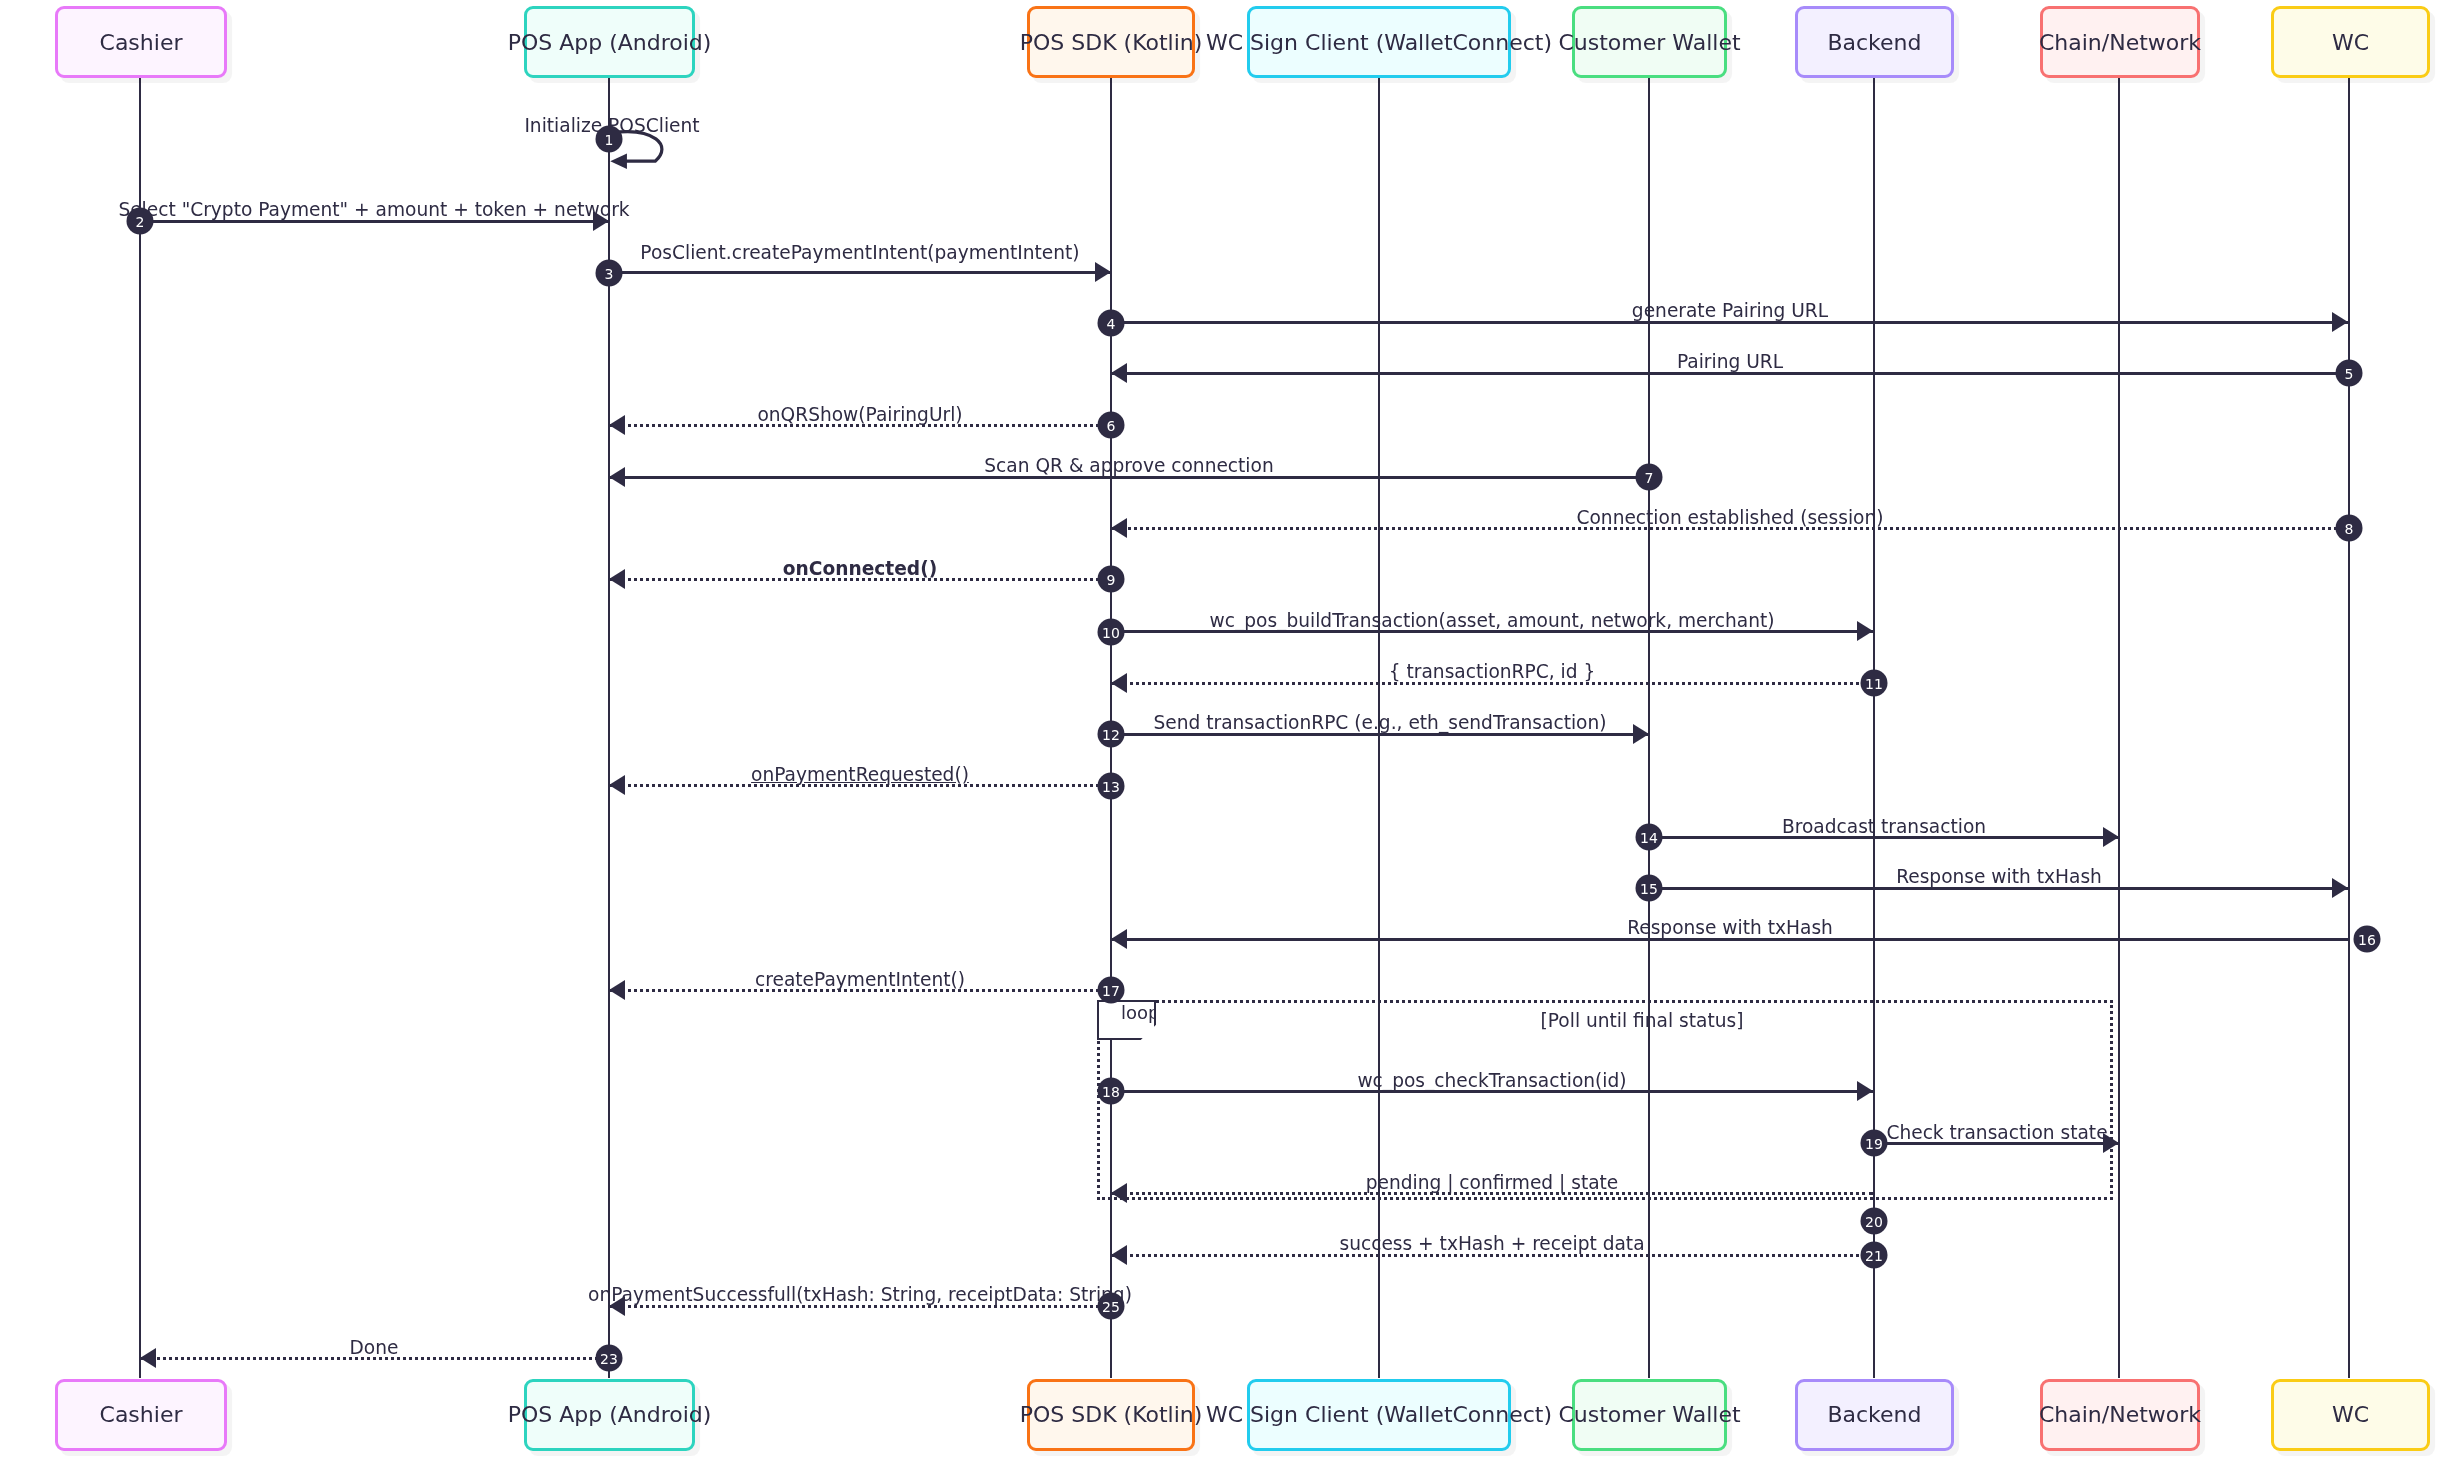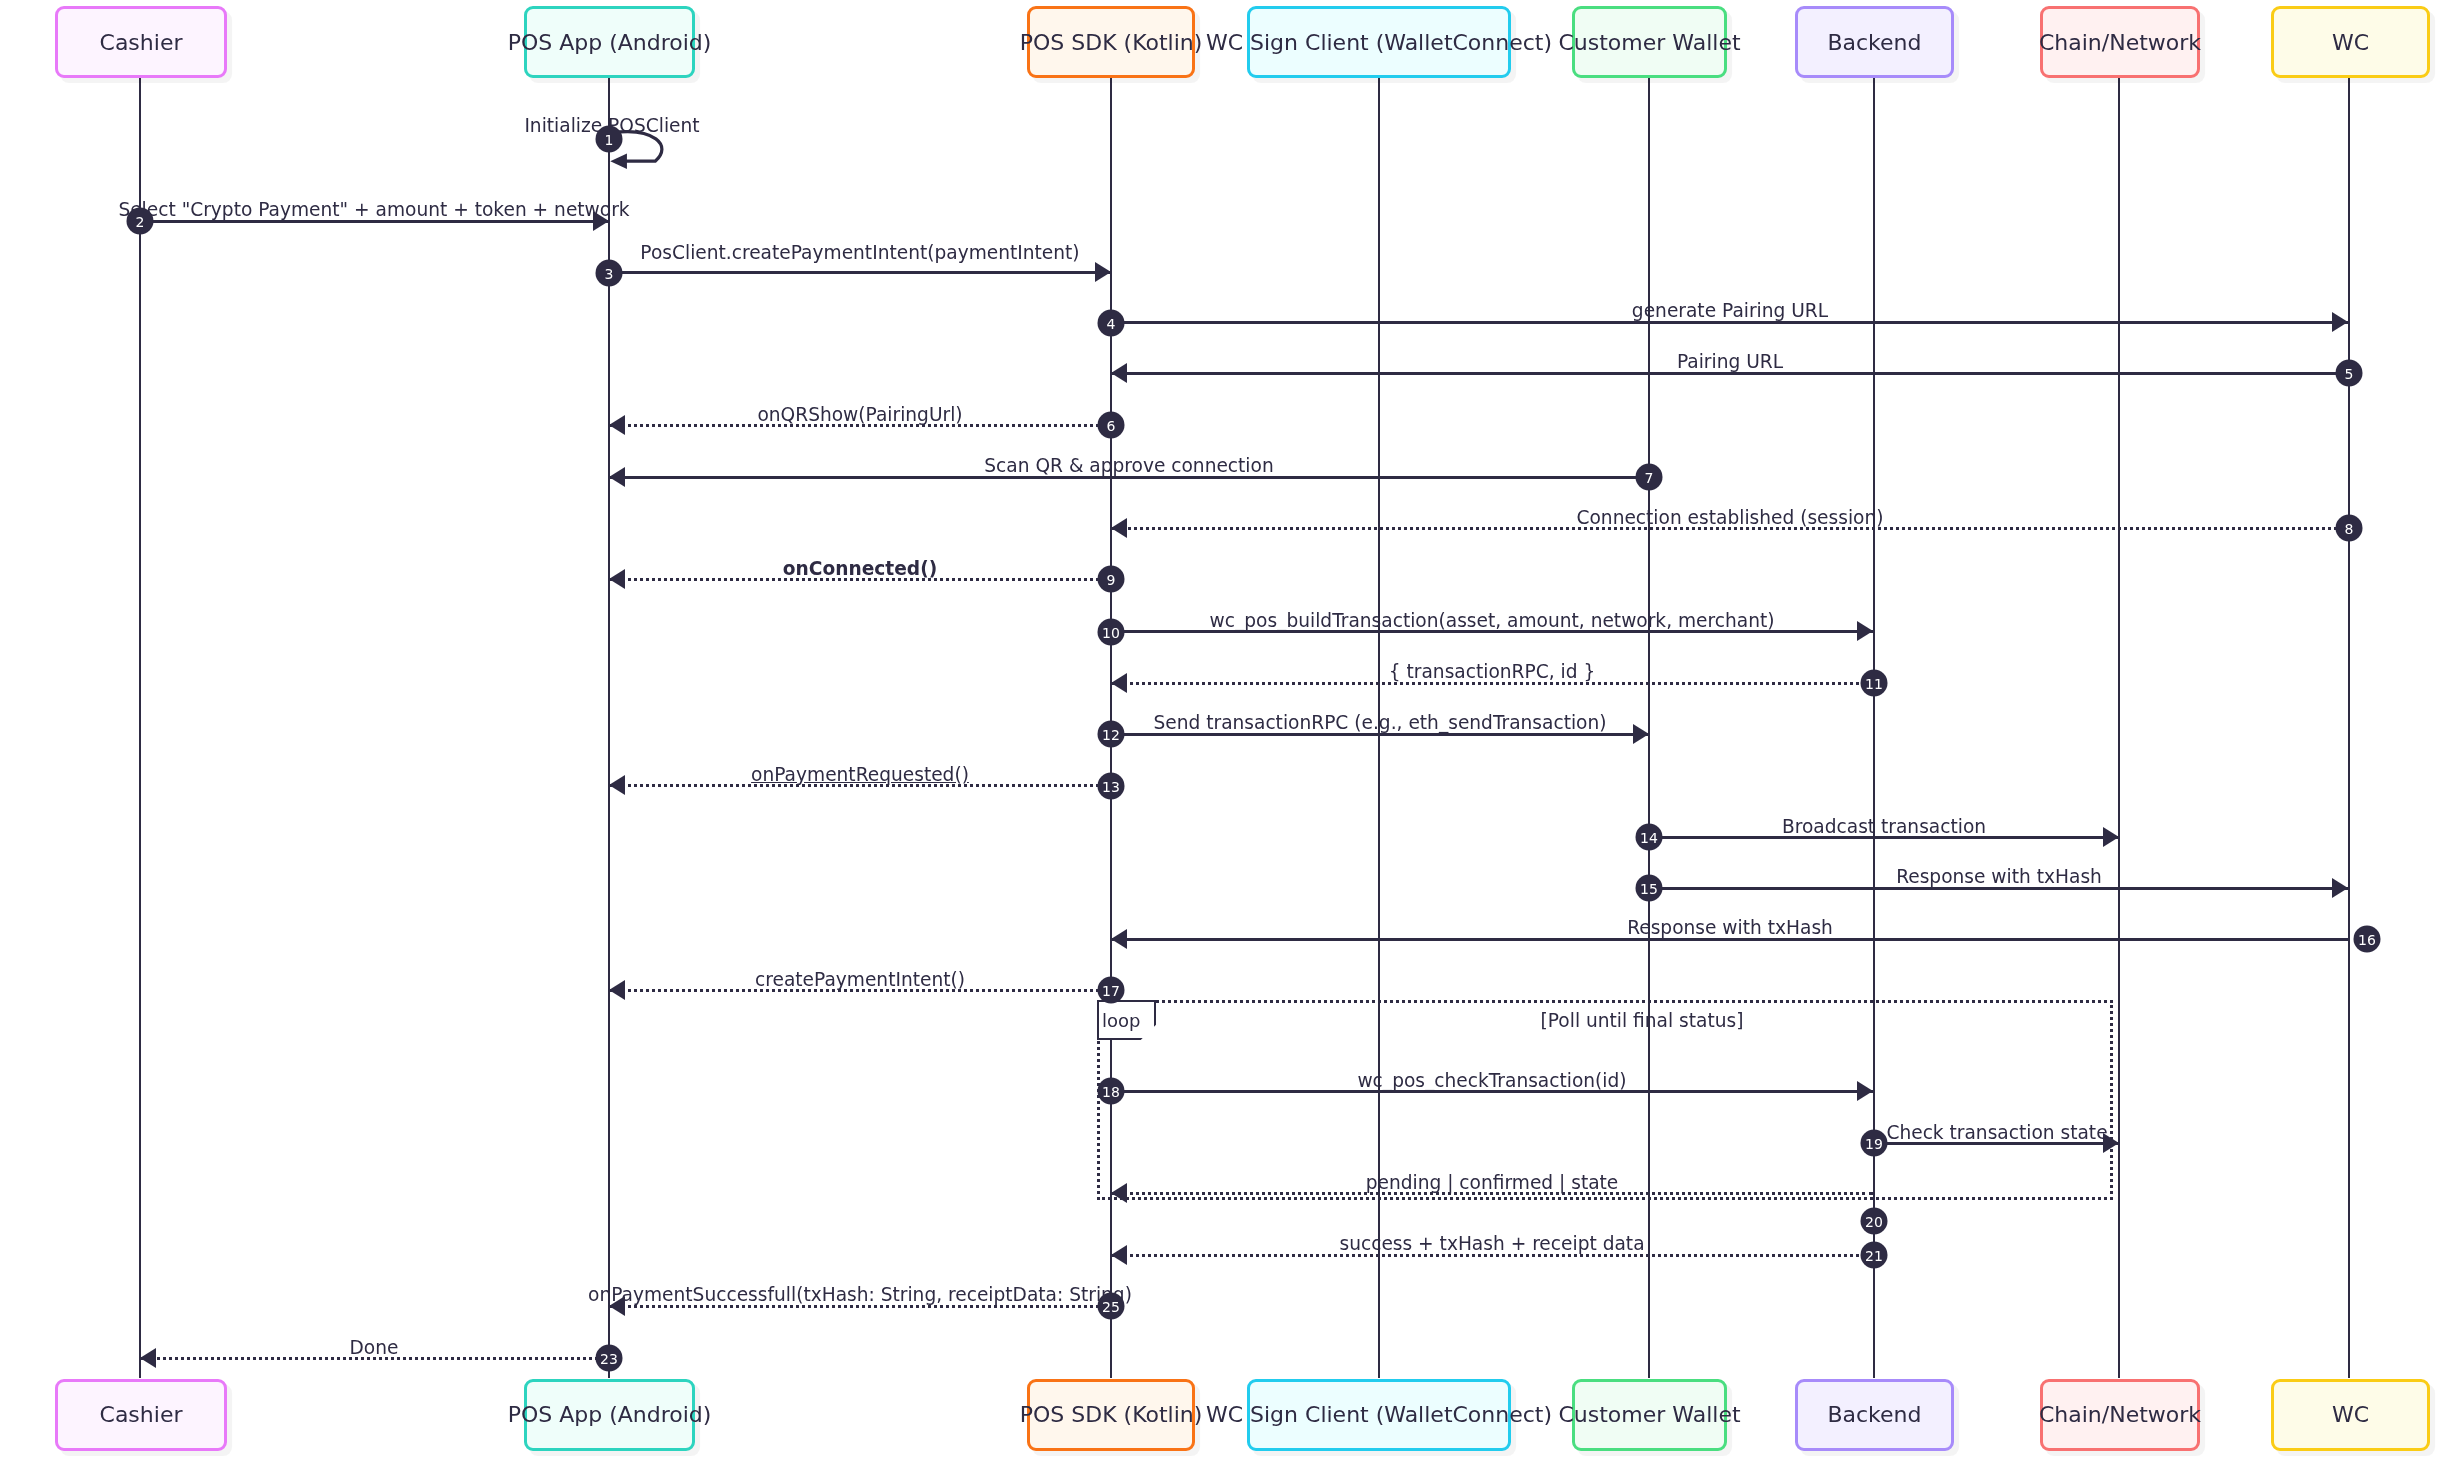--- a/index.html
+++ b/index.html
@@ -90,23 +90,23 @@
     border: 3.2px dotted #2e2b43;
     background: transparent;
     z-index: 1;
   }
   .frag-tab {
     position: absolute;
     background: #ffffff;
     border: 2.6px solid #2e2b43;
     box-shadow: 5.1px 5.1px 0 0 rgba(0,0,0,0.05);
     display: flex;
-    align-items: center;
+    align-items: flex-start;
     justify-content: flex-start;
-    padding-left: 3px;
+    padding-left: 22px;
     z-index: 5;
     clip-path: polygon(0 0, 100% 0, 100% 62%, 74% 100%, 0 100%);
   }
   .frag-tab-label {
     font-size: 18px;
     color: #2e2b43;
     font-family: "DejaVu Sans", "Liberation Sans", sans-serif;
   }
   .frag-cond {
     position: absolute;

